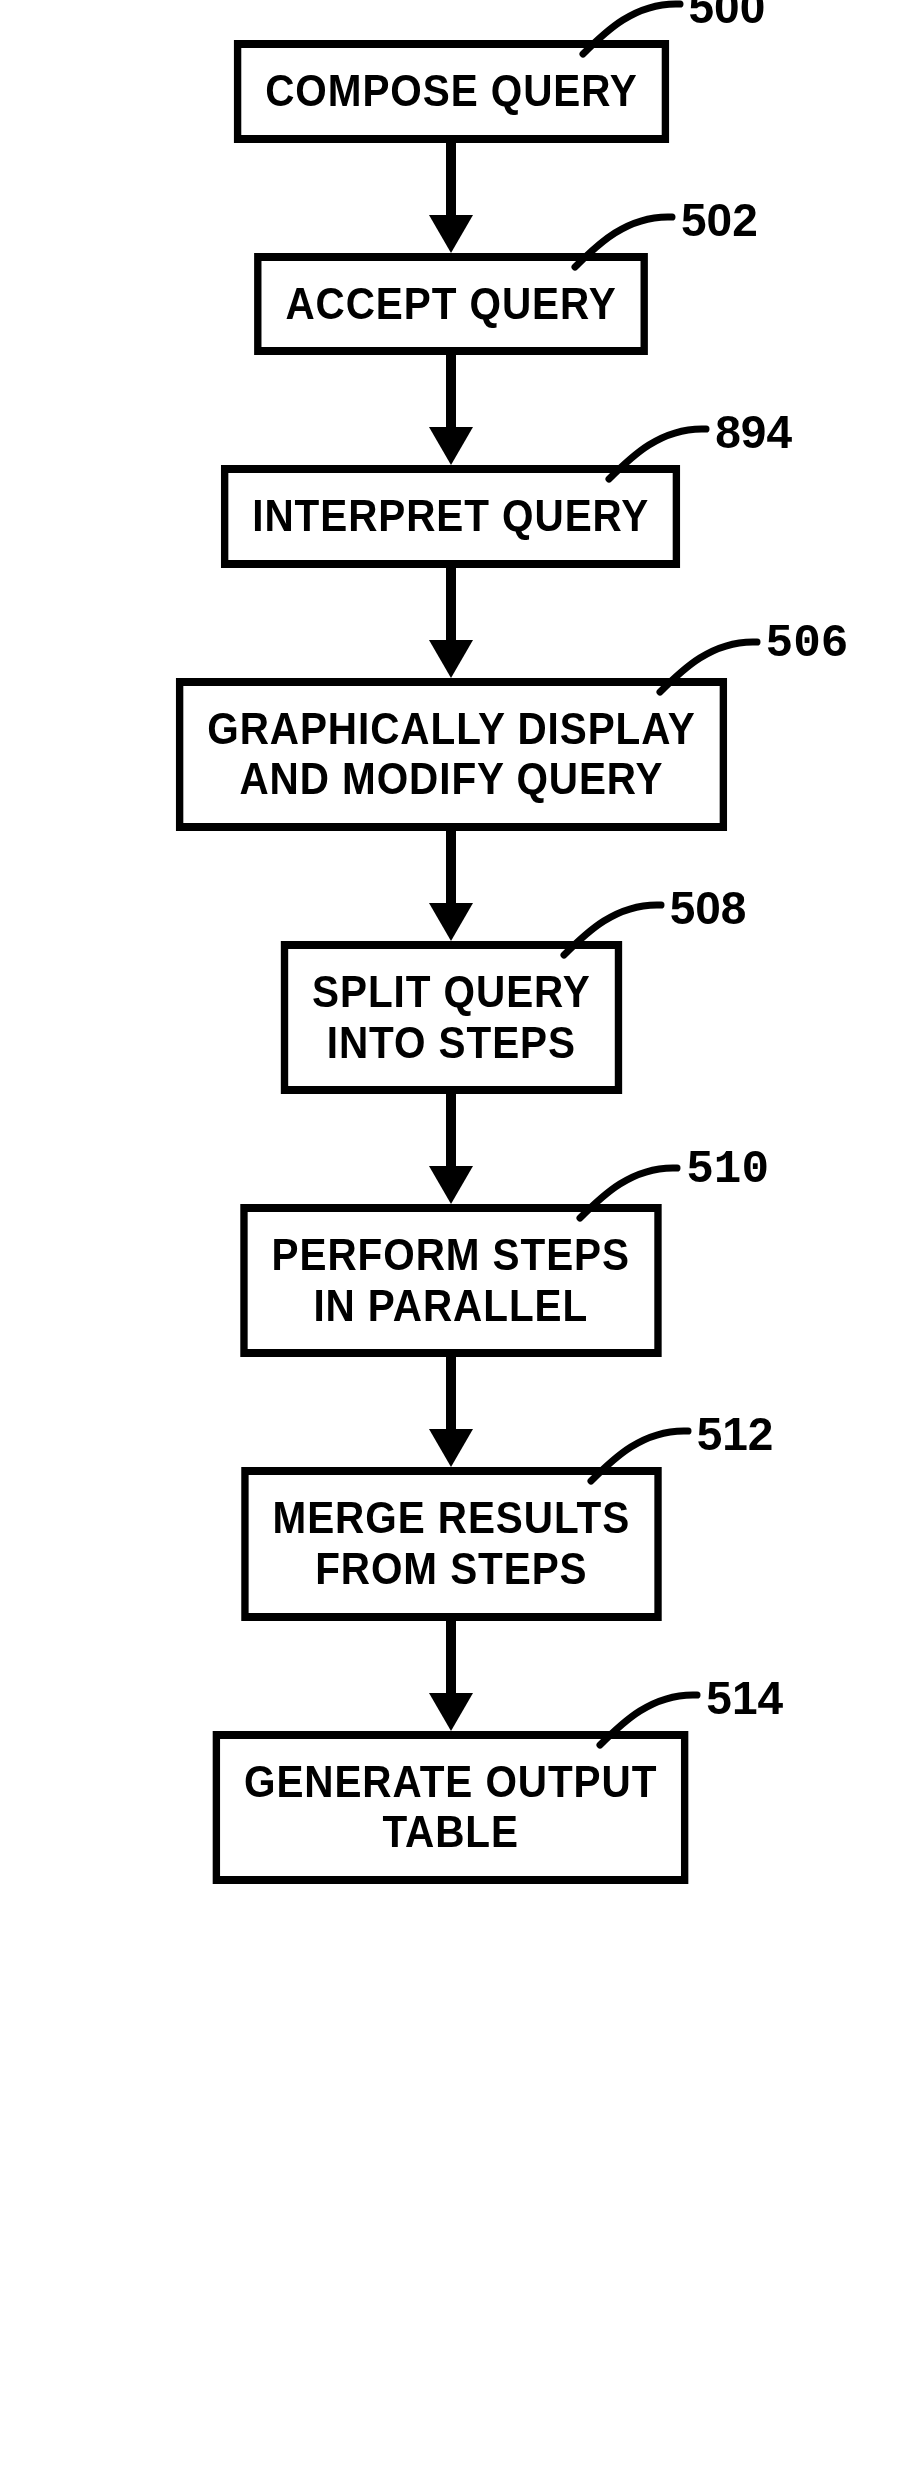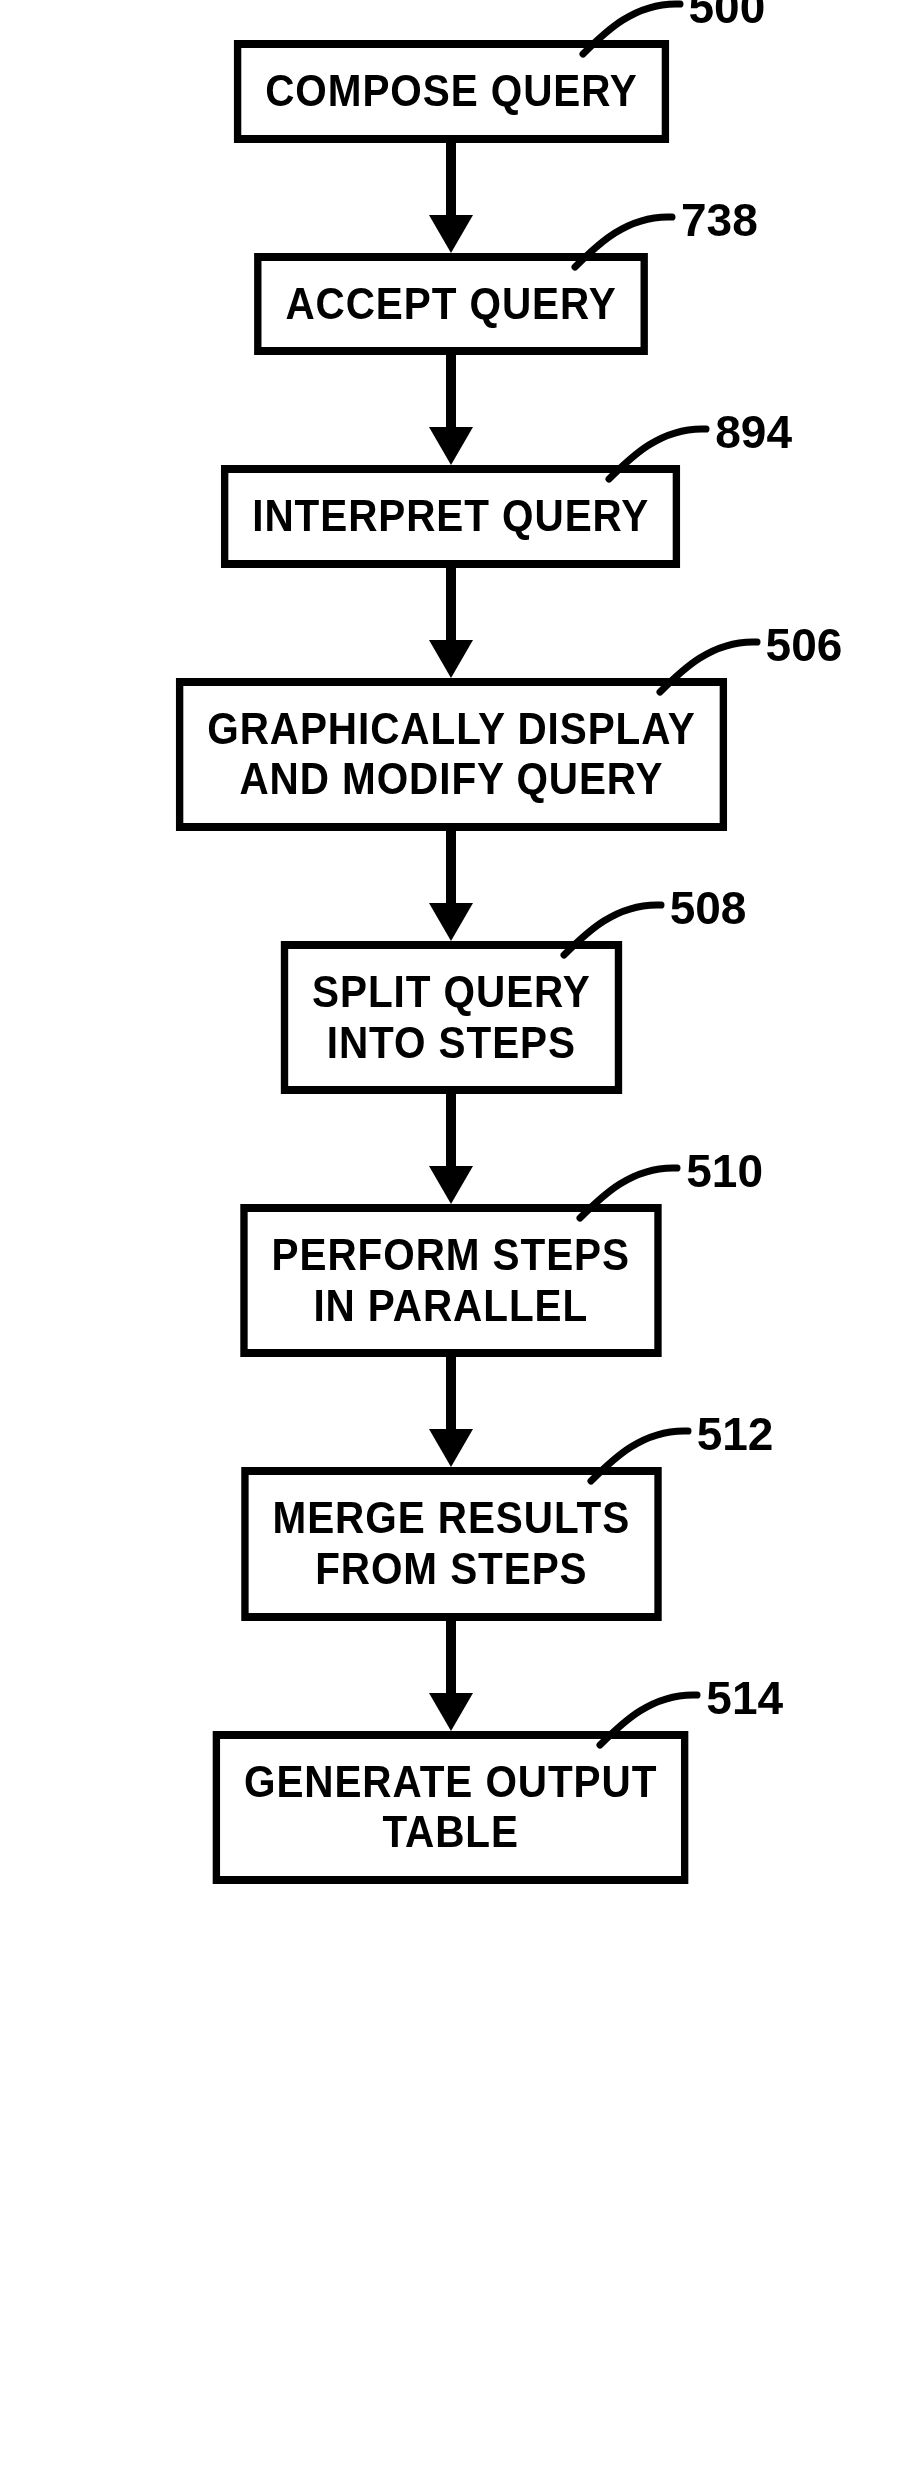--- a/index.html
+++ b/index.html
@@ -73,21 +73,21 @@
     <line x1="40" y1="0" x2="40" y2="80" stroke="#000" stroke-width="10"></line>
     <polygon points="40,110 18,72 62,72" fill="#000"></polygon>
   </svg>
     </div>
     <div class="step-wrap">
       <div class="box">ACCEPT QUERY</div>
       <div class="callout" style="left: 330px; top: -48px;">
         <svg width="110" height="70" viewBox="0 0 110 70">
     <path d="M 8 62 C 30 40, 60 10, 105 12" stroke="#000" stroke-width="7" fill="none" stroke-linecap="round"></path>
   </svg>
-        <span class="callout-label">738</span>
+        <span class="callout-label">502</span>
       </div>
     </div>
     <div>
       <svg class="arrow-down" viewBox="0 0 80 110">
     <line x1="40" y1="0" x2="40" y2="80" stroke="#000" stroke-width="10"></line>
     <polygon points="40,110 18,72 62,72" fill="#000"></polygon>
   </svg>
     </div>
     <div class="step-wrap">
       <div class="box">INTERPRET QUERY</div>
@@ -99,21 +99,21 @@
       </div>
     </div>
     <div>
       <svg class="arrow-down" viewBox="0 0 80 110">
     <line x1="40" y1="0" x2="40" y2="80" stroke="#000" stroke-width="10"></line>
     <polygon points="40,110 18,72 62,72" fill="#000"></polygon>
   </svg>
     </div>
     <div class="step-wrap">
       <div class="box">GRAPHICALLY DISPLAY<br>AND MODIFY QUERY</div>
-      <div class="callout" style="left: 500px; top: -48px;">
+      <div class="callout" style="left: 500px; top: -48px; font-family: Liberation Mono, monospace;">
         <svg width="110" height="70" viewBox="0 0 110 70">
     <path d="M 8 62 C 30 40, 60 10, 105 12" stroke="#000" stroke-width="7" fill="none" stroke-linecap="round"></path>
   </svg>
         <span class="callout-label">506</span>
       </div>
     </div>
     <div>
       <svg class="arrow-down" viewBox="0 0 80 110">
     <line x1="40" y1="0" x2="40" y2="80" stroke="#000" stroke-width="10"></line>
     <polygon points="40,110 18,72 62,72" fill="#000"></polygon>
@@ -129,21 +129,21 @@
       </div>
     </div>
     <div>
       <svg class="arrow-down" viewBox="0 0 80 110">
     <line x1="40" y1="0" x2="40" y2="80" stroke="#000" stroke-width="10"></line>
     <polygon points="40,110 18,72 62,72" fill="#000"></polygon>
   </svg>
     </div>
     <div class="step-wrap">
       <div class="box">PERFORM STEPS<br>IN PARALLEL</div>
-      <div class="callout" style="left: 350px; top: -48px;">
+      <div class="callout" style="left: 350px; top: -48px; font-family: Liberation Mono, monospace;">
         <svg width="110" height="70" viewBox="0 0 110 70">
     <path d="M 8 62 C 30 40, 60 10, 105 12" stroke="#000" stroke-width="7" fill="none" stroke-linecap="round"></path>
   </svg>
         <span class="callout-label">510</span>
       </div>
     </div>
     <div>
       <svg class="arrow-down" viewBox="0 0 80 110">
     <line x1="40" y1="0" x2="40" y2="80" stroke="#000" stroke-width="10"></line>
     <polygon points="40,110 18,72 62,72" fill="#000"></polygon>

